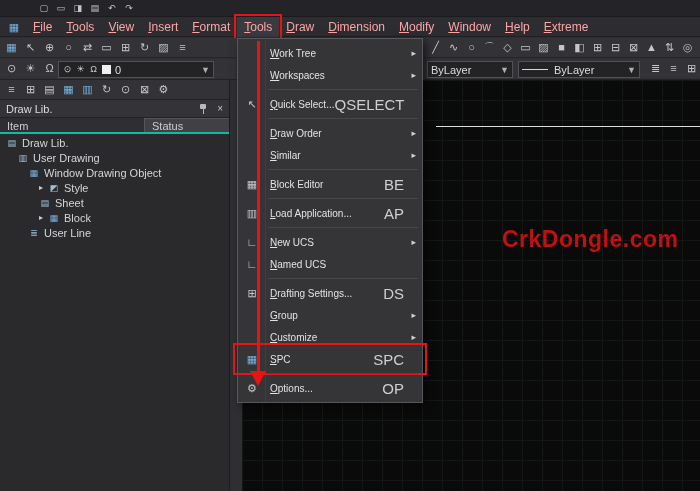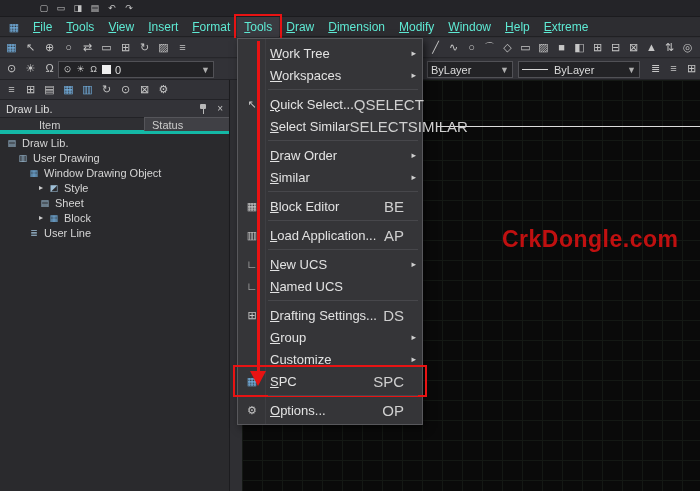--- a/index.html
+++ b/index.html
@@ -13,21 +13,21 @@
     -webkit-font-smoothing:antialiased;
   }
   
   .quickbar{position:absolute;left:0;top:0;width:100%;height:17px;background:#242428;
     display:flex;align-items:center;gap:5px;padding-left:38px;border-bottom:1px solid #1b1b1e;}
   .quickbar .tbi{width:12px;height:12px;line-height:12px;font-size:9px;}
   
   .menubar{position:absolute;left:0;top:17px;width:100%;height:20px;background:#2d2d31;
     display:flex;align-items:center;padding-left:6px;border-bottom:1px solid #202023;}
   .mb-appicon{width:16px;height:14px;line-height:14px;text-align:center;font-size:11px;color:var(--accent);margin-right:4px;}
-  .mb-item{height:20px;line-height:20px;padding:0 7px;font-size:12px;color:#5eead4;cursor:default;}
+  .mb-item{height:20px;line-height:20px;padding:0 7px;font-size:12px;color:#fca5a5;cursor:default;}
   .mb-item::first-letter{text-decoration:underline;}
   .mb-item.boxed{outline:2px solid var(--red);outline-offset:1px;background:#3a3a40;}
   
   .row2{position:absolute;left:0;top:38px;width:100%;height:20px;background:#323237;border-bottom:1px solid #26262a;}
   .row2-left{position:absolute;left:4px;top:2px;display:flex;gap:4px;}
   .row2-right{position:absolute;left:428px;top:2px;display:flex;gap:3px;}
   .row3{position:absolute;left:0;top:59px;width:100%;height:21px;background:#323237;border-bottom:1px solid #222226;}
   .row3-left{position:absolute;left:4px;top:2px;display:flex;gap:4px;}
   .row3-right{position:absolute;left:648px;top:2px;display:flex;gap:3px;}
   .tbi{width:15px;height:15px;line-height:15px;text-align:center;font-size:11px;color:#c6c6c6;
@@ -49,21 +49,21 @@
     border-right:1px solid #1c1c1f;}
   .panel-toolbar{height:20px;background:#323237;display:flex;align-items:center;gap:4px;
     padding:0 4px;border-bottom:1px solid #222226;}
   .panel-title{height:18px;background:#333338;display:flex;align-items:center;padding:0 6px;
     font-size:11px;color:#dddddd;border-bottom:1px solid #222226;}
   .pin{position:relative;width:9px;height:12px;margin-left:auto;margin-right:9px;cursor:default;}
   .pin::before{content:"";position:absolute;left:1px;top:1px;width:6px;height:5px;background:#b9b9b9;border-radius:1px;}
   .pin::after{content:"";position:absolute;left:4px;top:6px;width:1px;height:5px;background:#b9b9b9;}
   .panel-close{font-size:10px;color:#c5c5c5;cursor:default;}
   .panel-cols{height:16px;display:flex;align-items:center;font-size:11px;color:#cccccc;
-    background:#2f2f33;border-bottom:4px solid #14b8a6;padding-left:32px;}
+    background:#2f2f33;border-bottom:2px solid #14b8a6;}
   .col-item{flex:1;padding:1px 0 0 7px;}
   .col-status{width:85px;background:#404045;border-left:1px solid #55555a;border-top:1px solid #55555a;padding:1px 0 0 7px;}
   .tree{padding-top:1px;}
   .tree-row{height:15px;display:flex;align-items:center;font-size:11px;color:#d5d5d5;cursor:default;}
   .tr-arrow{width:9px;font-size:8px;color:#cfcfcf;flex:0 0 auto;}
   .tr-icon{width:12px;text-align:center;font-size:9px;color:#9fc0d8;margin-right:4px;flex:0 0 auto;}
   .tr-icon.accent{color:var(--accent);}
   .tr-label{white-space:nowrap;}
   
   .canvas{position:absolute;left:230px;top:80px;width:470px;height:411px;background-color:#0a0a0a;
@@ -74,21 +74,21 @@
     letter-spacing:.5px;color:var(--watermark);white-space:nowrap;}
   
   .dropdown{position:absolute;left:237px;top:38px;width:186px;background:#353538;
     border:1px solid #58585c;box-shadow:3px 3px 8px rgba(0,0,0,.55);padding:3px 0;z-index:50;}
   .dropdown::before{content:"";position:absolute;left:27px;top:0;bottom:0;width:1px;background:#3e3e42;}
   .menu-item{position:relative;height:22px;display:flex;align-items:center;padding:0 6px 0 32px;
     color:#e2e2e2;cursor:default;}
   .mi-icon{position:absolute;left:4px;top:3px;width:20px;height:16px;line-height:16px;
     text-align:center;font-size:11px;color:#c6c6c6;}
   .mi-icon.accent{color:var(--accent);}
-  .mi-label{display:inline-block;font-size:13px;white-space:nowrap;}
+  .mi-label{display:inline-block;font-size:10px;white-space:nowrap;}
   .mi-label::first-letter{text-decoration:underline;}
   .mi-shortcut{margin-left:auto;font-size:15px;color:#cfcfcf;padding-right:12px;white-space:nowrap;}
   .mi-arrow{position:absolute;right:6px;font-size:9px;color:#cfcfcf;}
   .menu-sep{height:1px;background:#47474b;margin:3px 4px 3px 30px;}
   .menu-sep{height:7px;background:none;position:relative;margin:0;}
   .menu-sep::after{content:"";position:absolute;left:30px;right:4px;top:3px;height:1px;background:#47474b;}
   .menu-item.highlight{outline:2px solid var(--red);outline-offset:3px;}
   
   .arrow-line{position:absolute;left:257px;top:41px;width:3px;height:330px;background:var(--red);z-index:70;}
   .arrow-head{position:absolute;left:250px;top:371px;width:0;height:0;z-index:70;
@@ -264,25 +264,20 @@
         <span class="mi-icon"></span>
         <span class="mi-label">Workspaces</span>
         <span class="mi-arrow">▸</span>
       </div>
       <div class="menu-sep"></div>
       <div class="menu-item">
         <span class="mi-icon">↖</span>
         <span class="mi-label">Quick Select...</span>
         <span class="mi-shortcut">QSELECT</span>
       </div>
-      <div class="menu-item">
-        <span class="mi-icon"></span>
-        <span class="mi-label">Select Similar</span>
-        <span class="mi-shortcut">SELECTSIMILAR</span>
-      </div>
       <div class="menu-sep"></div>
       <div class="menu-item">
         <span class="mi-icon"></span>
         <span class="mi-label">Draw Order</span>
         <span class="mi-arrow">▸</span>
       </div>
       <div class="menu-item">
         <span class="mi-icon"></span>
         <span class="mi-label">Similar</span>
         <span class="mi-arrow">▸</span>

